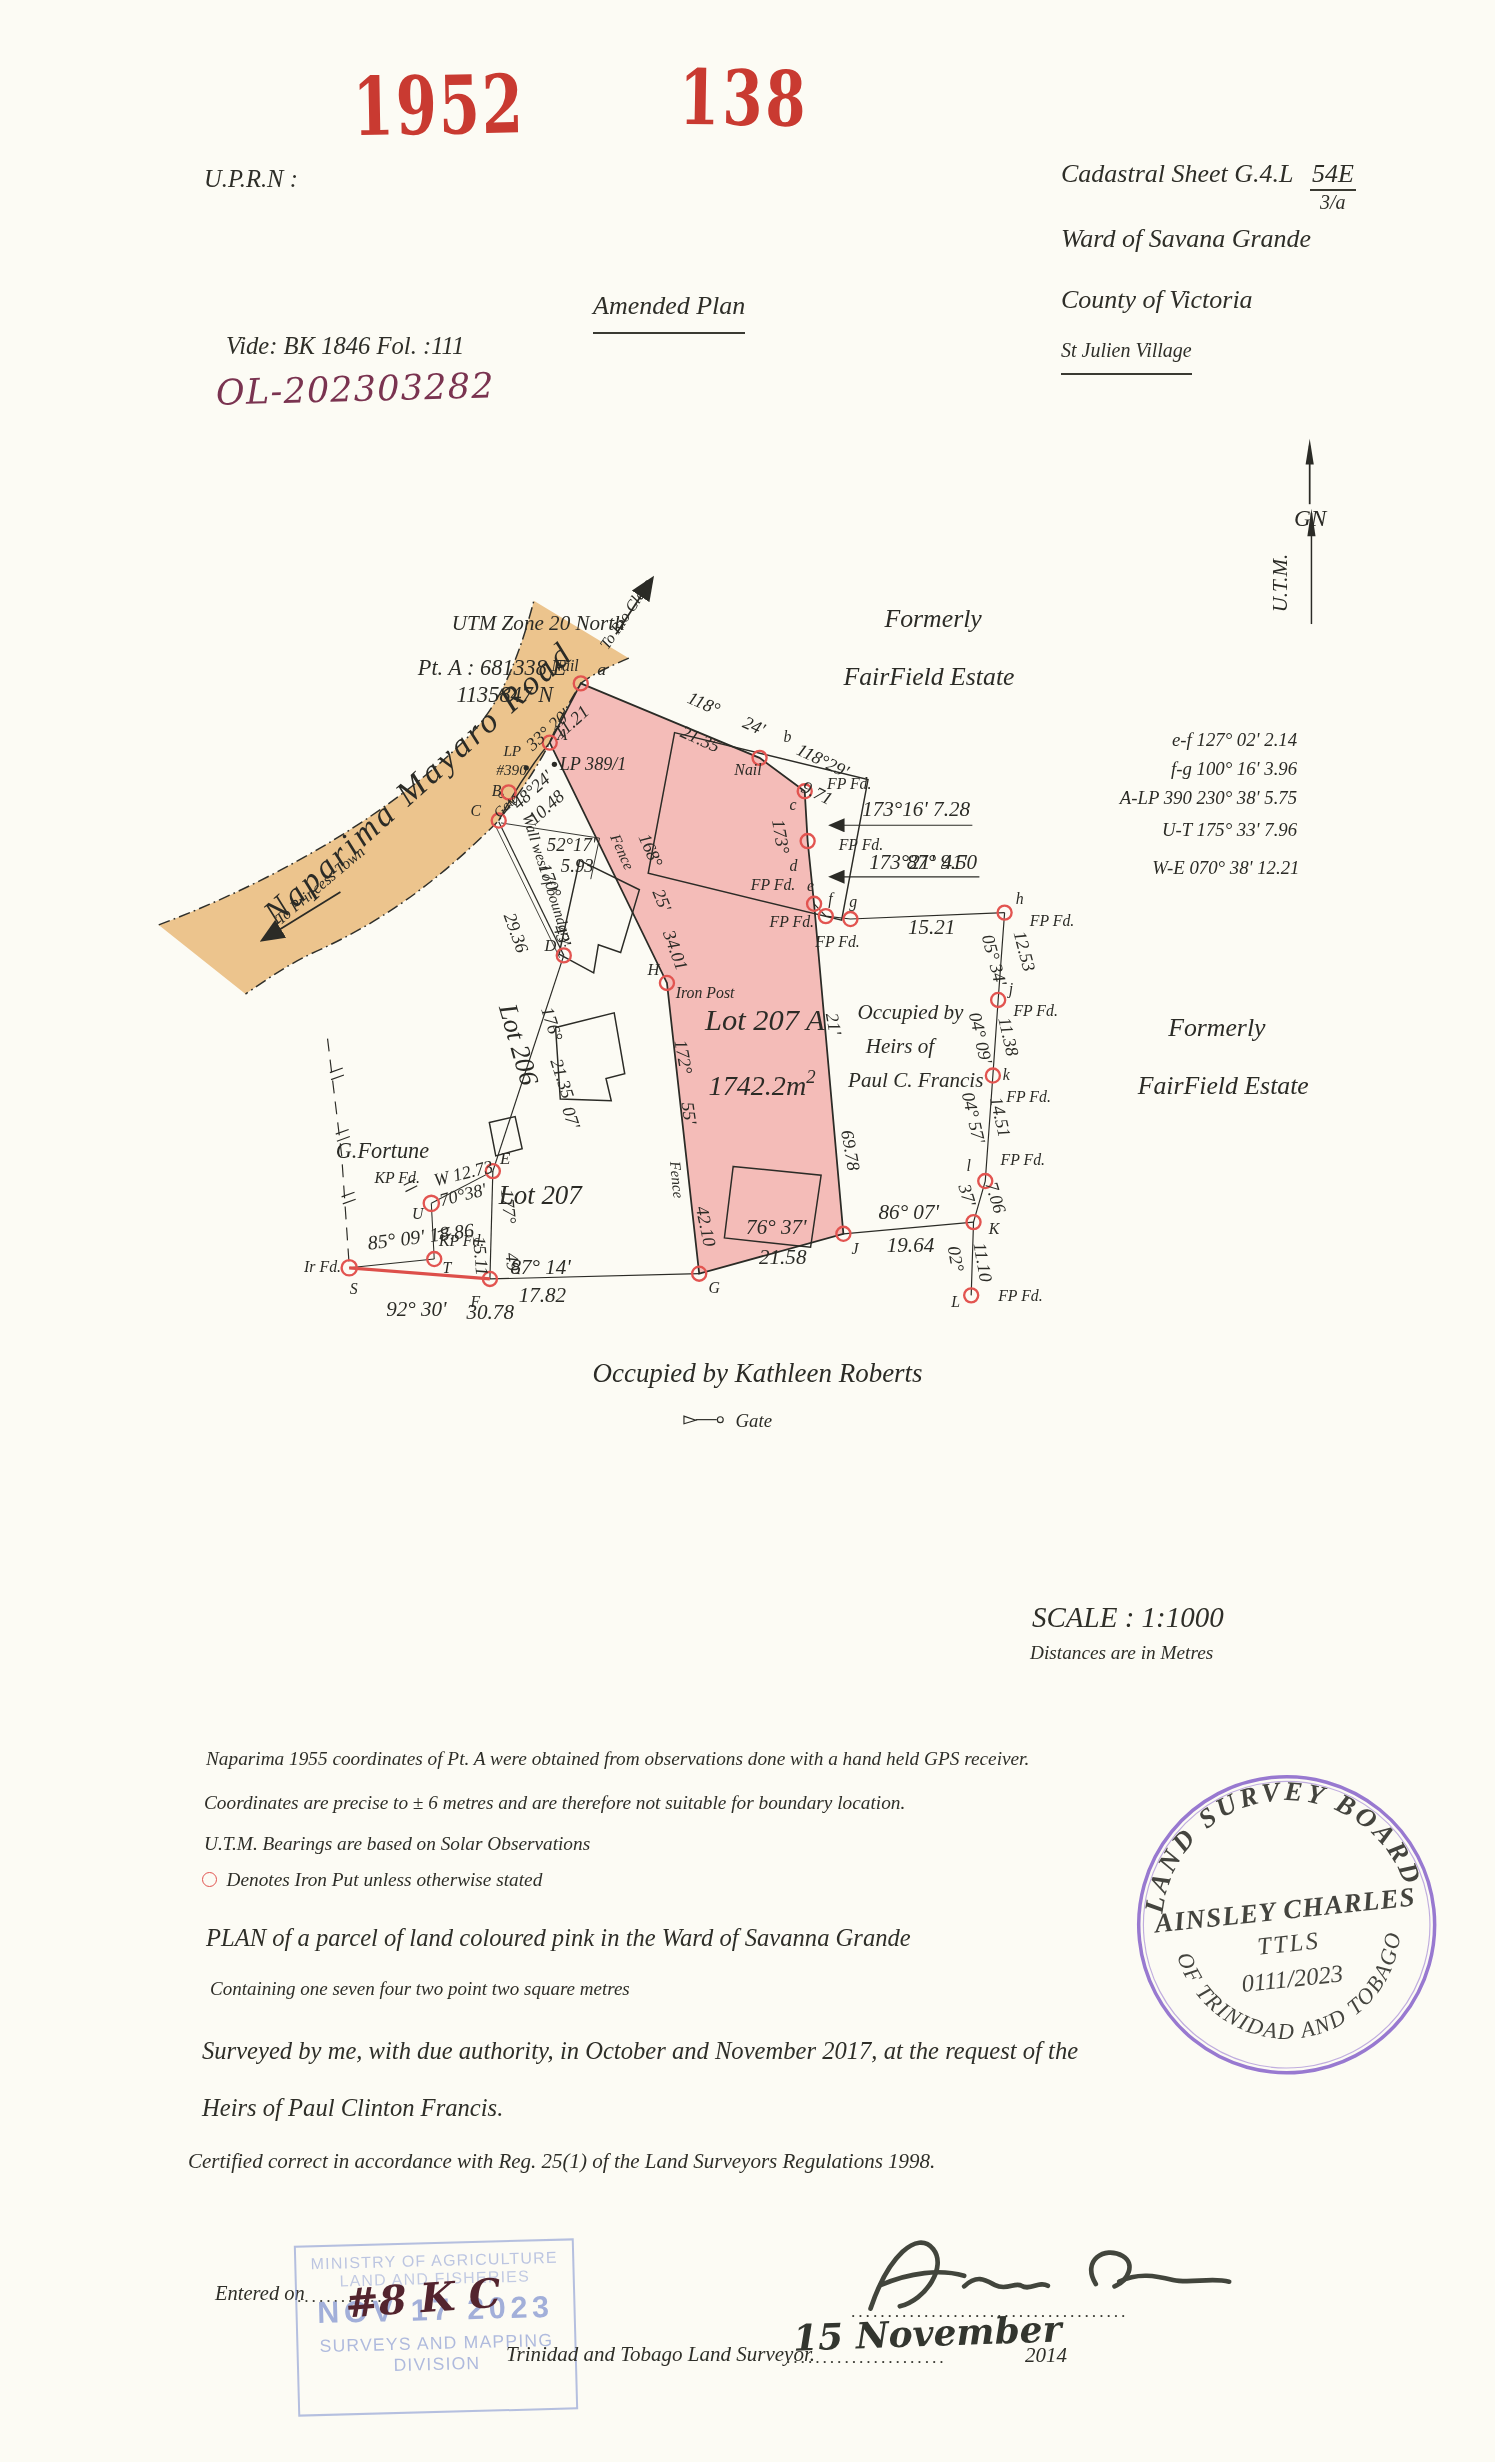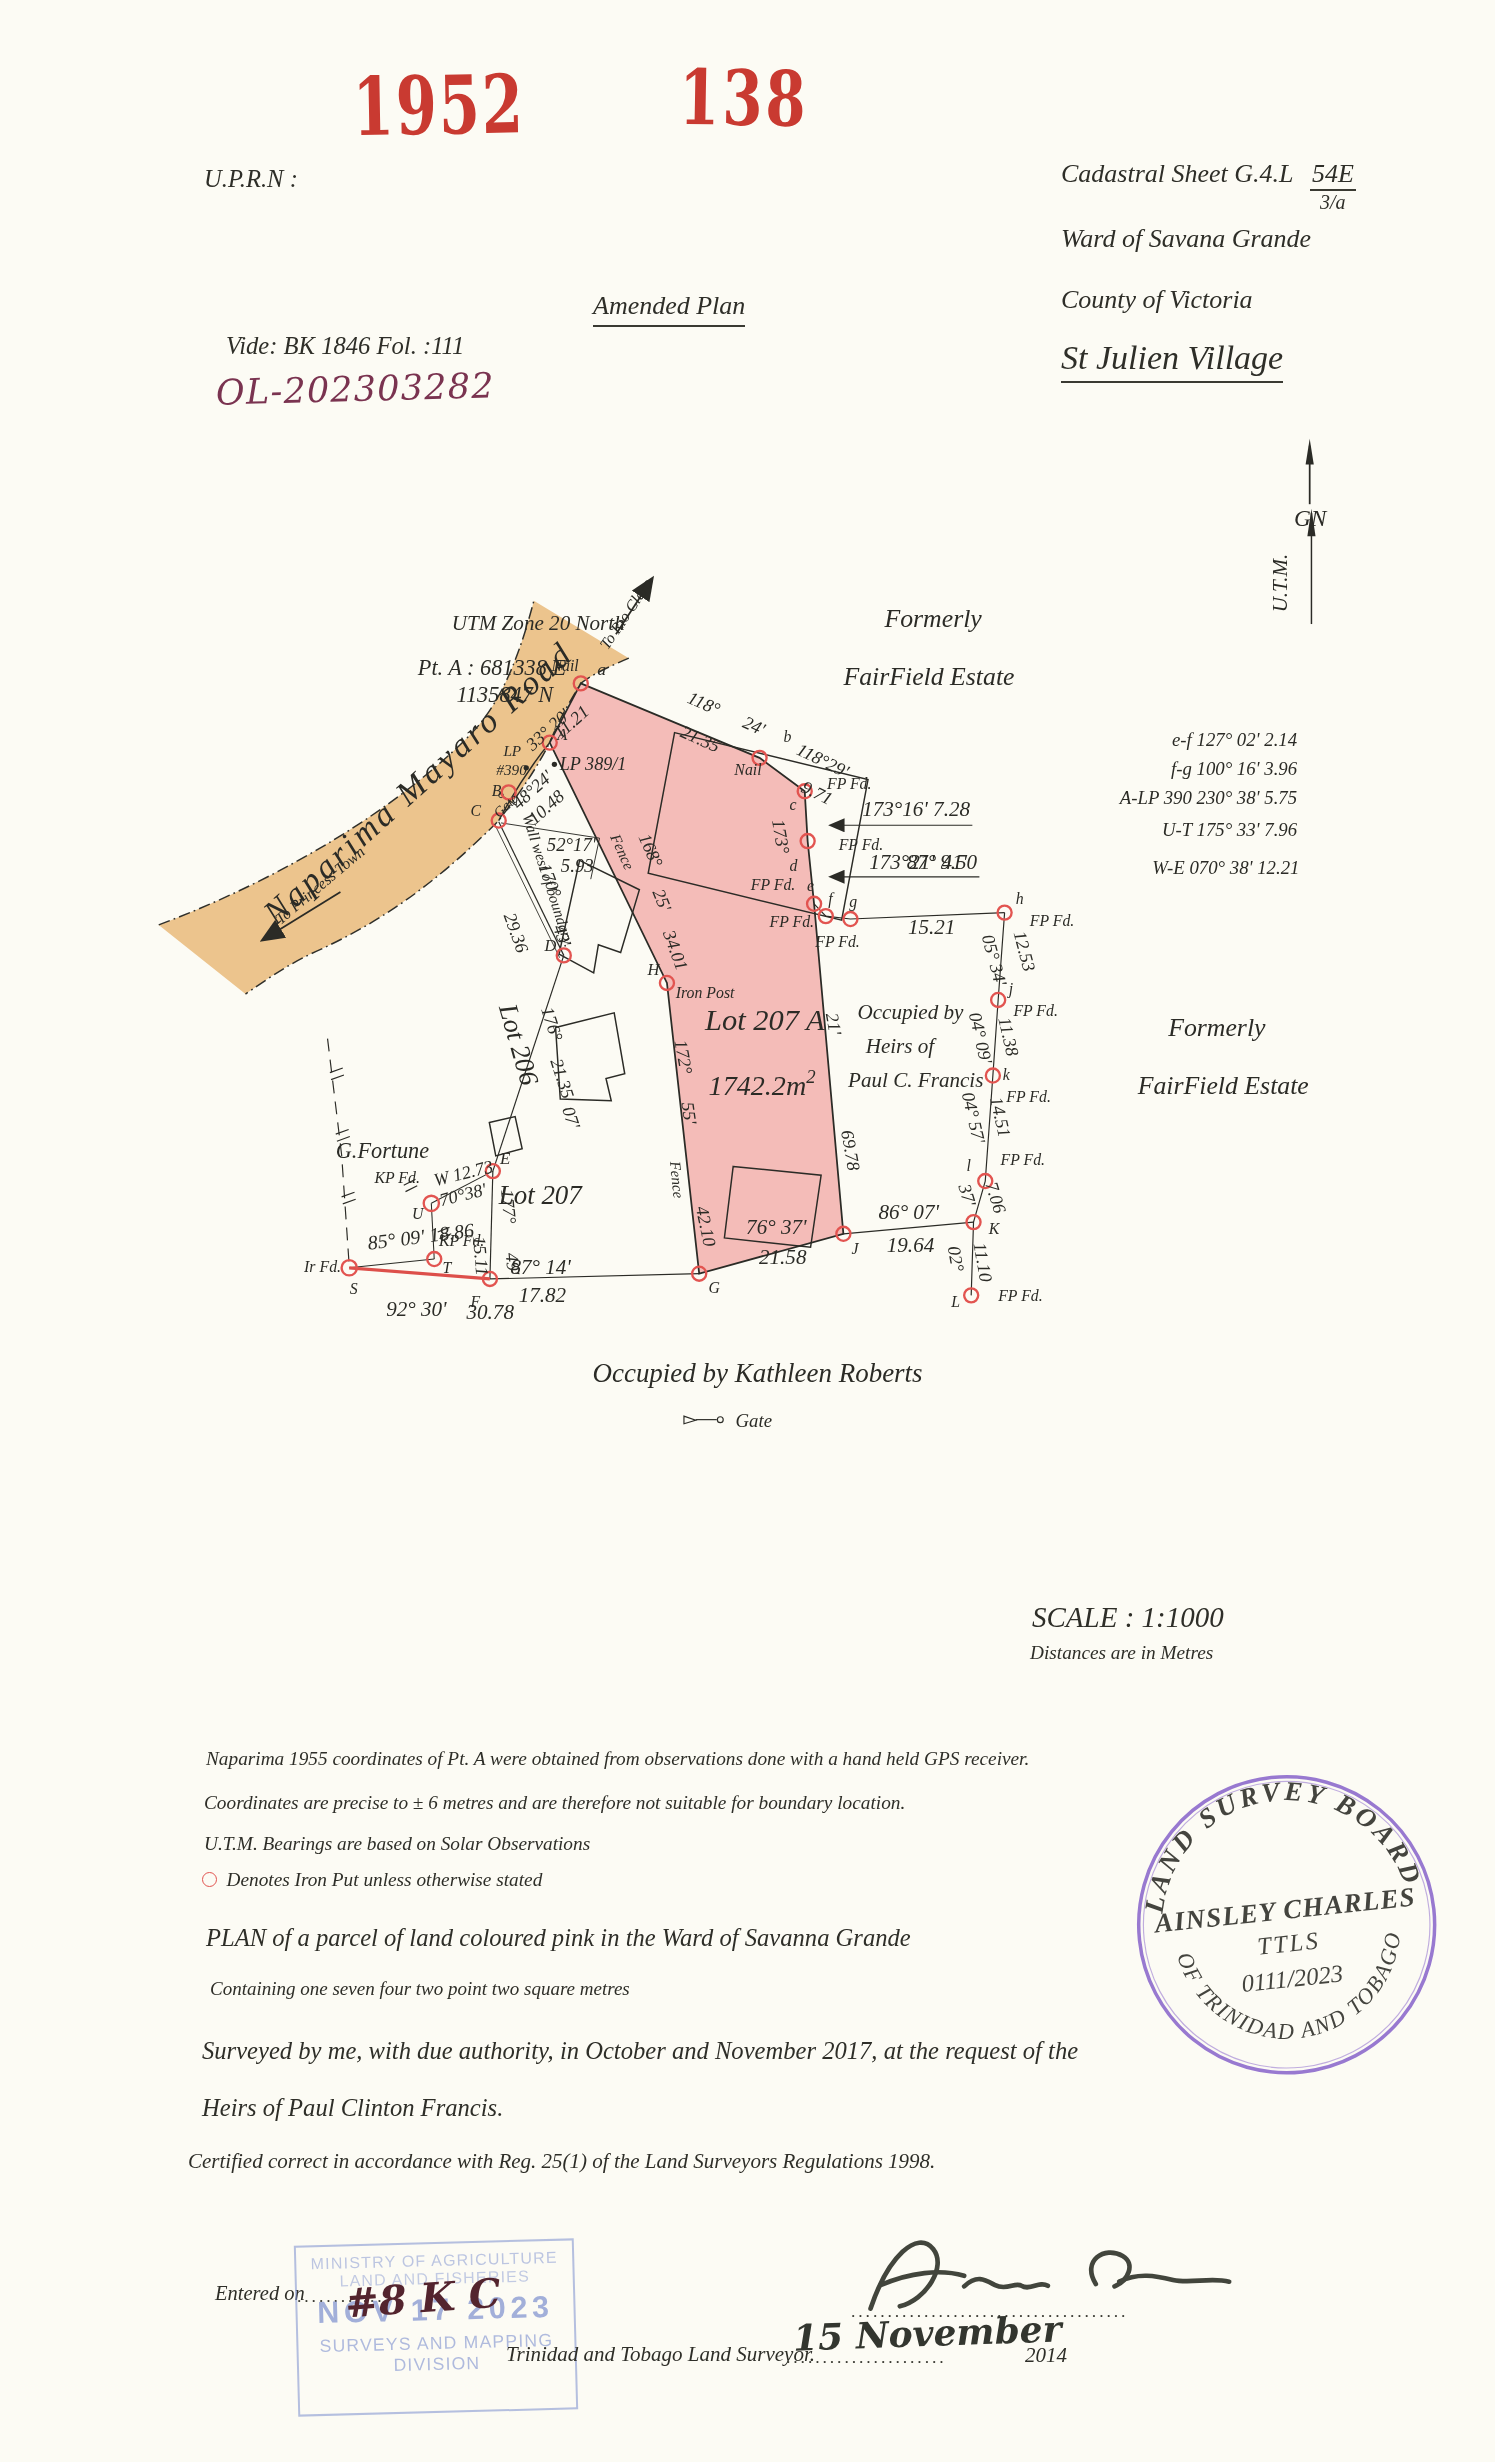--- a/index.html
+++ b/index.html
@@ -3,21 +3,21 @@
 <meta charset="utf-8">
 <style>
   html,body{margin:0;padding:0;}
   body{width:1495px;height:2462px;background:#f4f2ea;}
   #page{position:relative;width:1495px;height:2462px;background:#fcfbf4;overflow:hidden;
         font-family:"Liberation Serif",serif;color:#2e2e28;}
   .it{font-style:italic;}
   .abs{position:absolute;}
   .redstamp{color:#c93a31;font-family:"DejaVu Serif",serif;font-weight:bold;}
   .hand{font-family:"DejaVu Serif",serif;font-style:italic;}
-  .uline{border-bottom:2.3px solid #3a3a32;padding-bottom:4px;}
+  .uline{border-bottom:2.3px solid #3a3a32;padding-bottom:11px;}
   .dots{letter-spacing:2.9px;font-size:17.6px;color:#3a3a32;}
   svg text{font-family:"Liberation Serif",serif;font-style:italic;fill:#2b2b26;}
   .datestamp{border:2.9px solid rgba(122,142,205,0.55);color:#7d90cf;text-align:center;
              font-family:"Liberation Sans",sans-serif;}
 </style>
 </head>
 <body>
 
 <div id="page">
 
@@ -28,21 +28,21 @@
 
   <div class="abs it" style="left:1061px;top:159px;font-size:26px;">
     <span>Cadastral Sheet G.4.L</span>
     <span style="display:inline-block;vertical-align:top;text-align:center;margin-left:10px;">
       <span style="display:block;border-bottom:2.3px solid #3a3a32;padding:0 2.3px;">54E</span>
       <span style="display:block;font-size:20px;">3/a</span>
     </span>
   </div>
   <div class="abs it" style="left:1061px;top:224px;font-size:26px;">Ward of  Savana Grande</div>
   <div class="abs it" style="left:1061px;top:285px;font-size:26px;">County of  Victoria</div>
-  <div class="abs it uline" style="left:1061px;top:339px;font-size:34px;">St Julien Village</div>
+  <div class="abs it uline" style="left:1061px;top:339px;font-size:20px;">St Julien Village</div>
 
   <div class="abs it uline" style="left:593px;top:291px;font-size:26px;">Amended Plan</div>
   <div class="abs it" style="left:226px;top:332px;font-size:24.6px;">Vide: BK 1846 Fol. :111</div>
   <div class="abs hand" style="left:216px;top:369px;font-size:35px;color:#7a3350;transform:rotate(-1.5deg);letter-spacing:1.2px;">OL-202303282</div>
 
   <svg class="abs" style="left:1260px;top:434px;" width="152" height="193" viewBox="0 0 260 330">
     <g>
       <line x1="85" y1="120" x2="85" y2="20" stroke="#2b2b26" stroke-width="3"></line>
       <polygon points="78,52 92,52 85,8" fill="#2b2b26"></polygon>
       <text x="58" y="158" font-size="40">GN</text>

